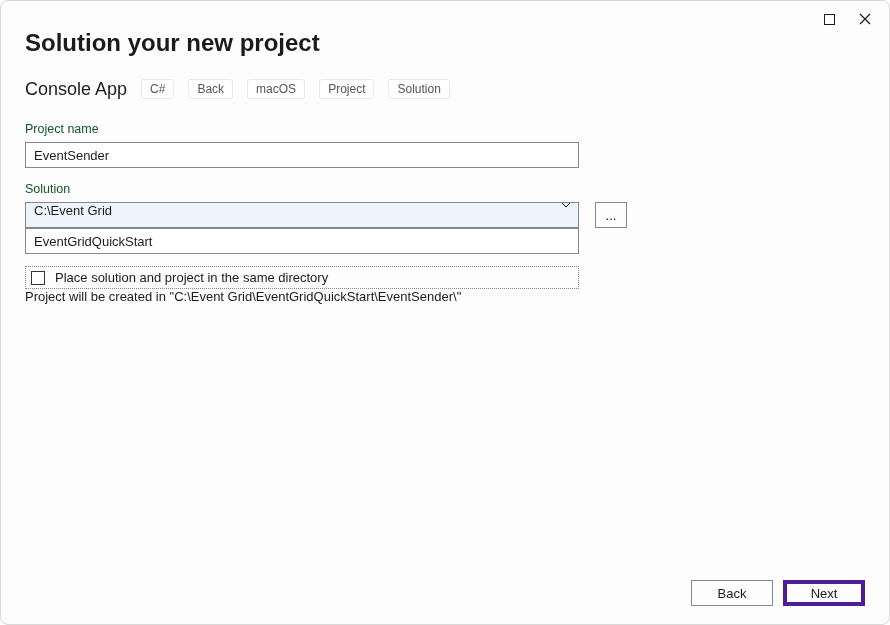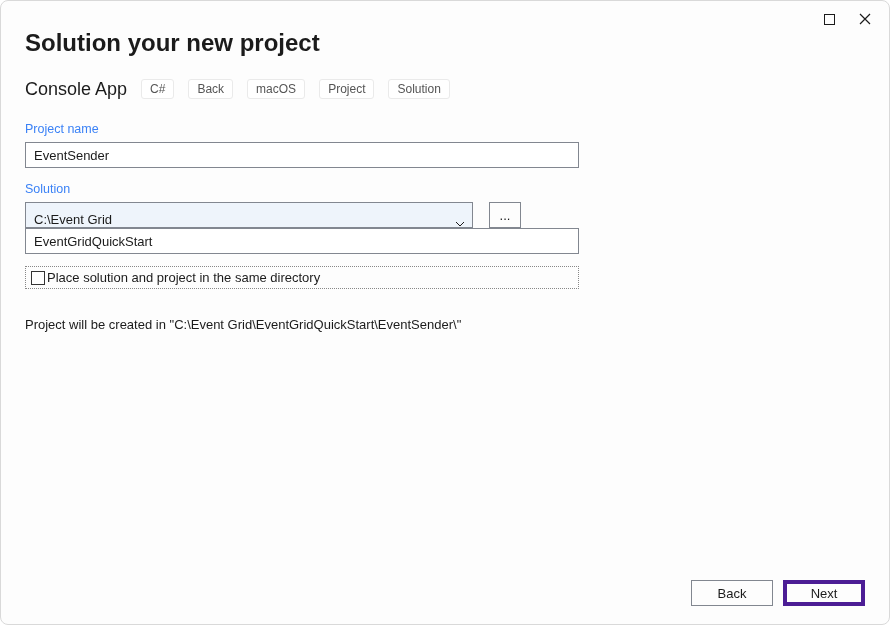--- a/index.html
+++ b/index.html
@@ -65,21 +65,21 @@
   .tag {
     font-size: 12px;
     color: #555;
     background: #fff;
     border: 1px solid #eaeaea;
     border-radius: 3px;
     padding: 2px 8px;
   }
   .field-label {
     font-size: 12.5px;
-    color: #3b82f6;
+    color: #14532d;
     margin-bottom: 6px;
     margin-top: 14px;
     display: flex;
     align-items: center;
     gap: 6px;
   }
   .info-icon {
     width: 13px; height: 13px;
     display: inline-flex;
     align-items: center;
@@ -94,26 +94,26 @@
     font-size: 13px;
     background: #fff;
     color: #1b1b1b;
   }
   .combo-row {
     display: flex;
     gap: 16px;
     align-items: center;
   }
   .combo {
-    width: 448px;
+    width: 554px;
     height: 26px;
     border: 1px solid #828790;
     background: #eef4fb;
     display: flex;
-    align-items: flex-end;
+    align-items: flex-start;
     padding: 0 4px 0 8px;
     font-size: 13px;
     color: #1b1b1b;
     cursor: pointer;
   }
   .combo .combo-text { flex: 1; }
   .combo .combo-caret {
     width: 16px;
     display: flex;
     align-items: center;
@@ -128,34 +128,33 @@
     display: flex;
     align-items: center;
     justify-content: center;
     cursor: pointer;
   }
   .checkbox-row {
     margin-top: 12px;
     width: 554px;
     display: flex;
     align-items: center;
-    gap: 2px;
+    gap: 10px;
     border: 1px dotted #888;
     padding: 3px 5px;
     font-size: 13px;
   }
   .checkbox-box {
     width: 14px;
     height: 14px;
     border: 1px solid #333;
     background: #fff;
     flex-shrink: 0;
   }
   .preview-path {
-    margin-top: 28px;
     font-size: 13px;
     color: #1b1b1b;
   }
   .footer {
     position: absolute;
     bottom: 18px;
     right: 24px;
     display: flex;
     gap: 10px;
   }

